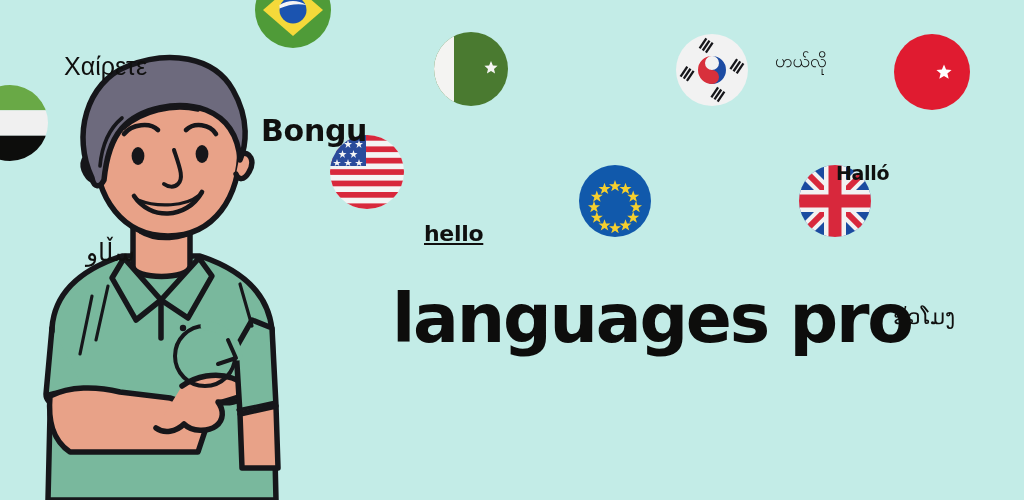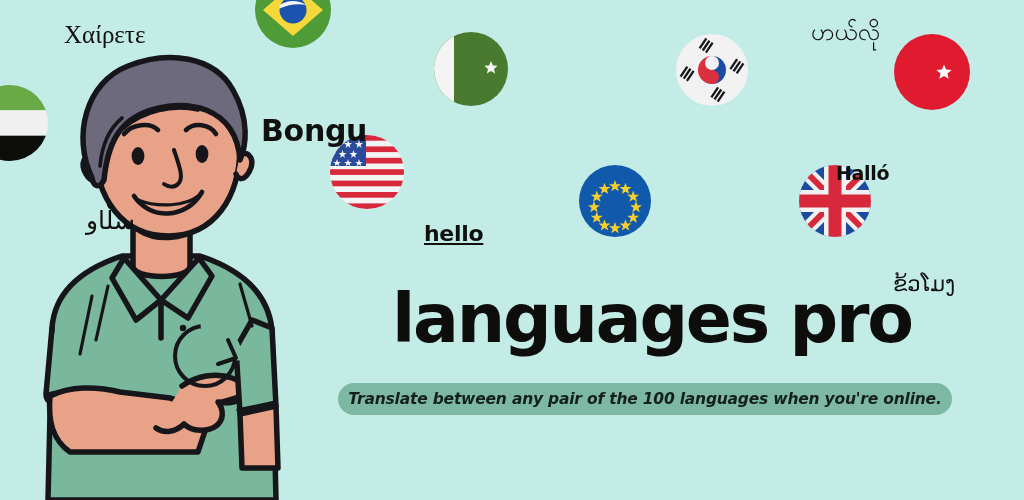--- a/index.html
+++ b/index.html
@@ -10,26 +10,26 @@
   #banner{
     position:relative;width:1024px;height:500px;
     background:#c3ece7;overflow:hidden;
   }
 
   
   .greet{
     position:absolute;color:#10100f;white-space:nowrap;
     line-height:1;
   }
-  .greet.light{font-weight:400;font-family:Liberation Serif, serif;}
+  .greet.light{font-weight:400;font-family:Liberation Sans, sans-serif;margin-top:32px;}
   .greet.heavy{font-weight:700;letter-spacing:-0.3px;}
 
   #greet-greek{left:64px;top:22px;font-size:25px;}
   #greet-maltese{left:261px;top:100px;font-size:30px;margin-top:16px;}
-  #greet-burmese{left:811px;top:20px;font-size:24px;}
+  #greet-burmese{left:775px;top:20px;font-size:18px;}
   #greet-icelandic{left:836px;top:118px;font-size:19px;margin-top:46px;}
   #greet-english{left:424px;top:223px;font-size:22px;text-decoration:underline;}
   #greet-kurdish{left:86px;top:208px;font-size:25px;direction:rtl;text-align:center;}
   #greet-lao{left:893px;top:274px;font-size:21px;}
 
   
   .flag{
     position:absolute;border-radius:50%;overflow:hidden;
   }
   .flag svg{display:block;width:100%;height:100%;}
@@ -274,17 +274,14 @@
   <div class="greet heavy" id="greet-icelandic">Halló</div>
 
   <div class="greet heavy" id="greet-english">hello</div>
 
   <div class="greet light" id="greet-kurdish">سڵاو</div>
 
   <div class="greet light" id="greet-lao">ຂ້ວໂມງ</div>
 
   <div id="app-title">languages pro</div>
 
-  <div id="subtitle-pill">
-    <span id="subtitle-text">Translate between any pair of the 100 languages when you're online.</span>
-  </div>
 
 </div>
 
 </body></html>

